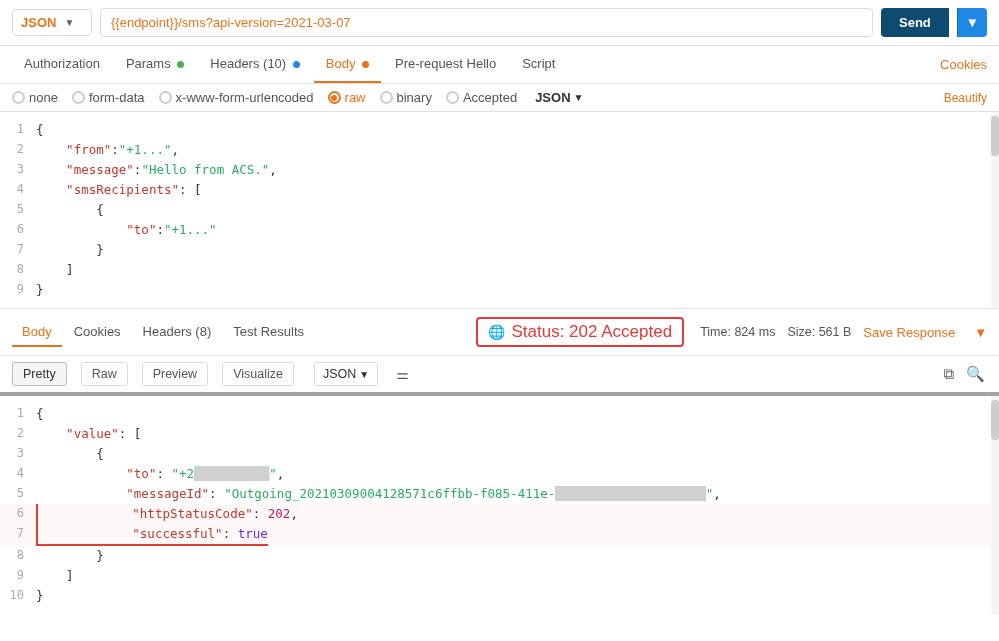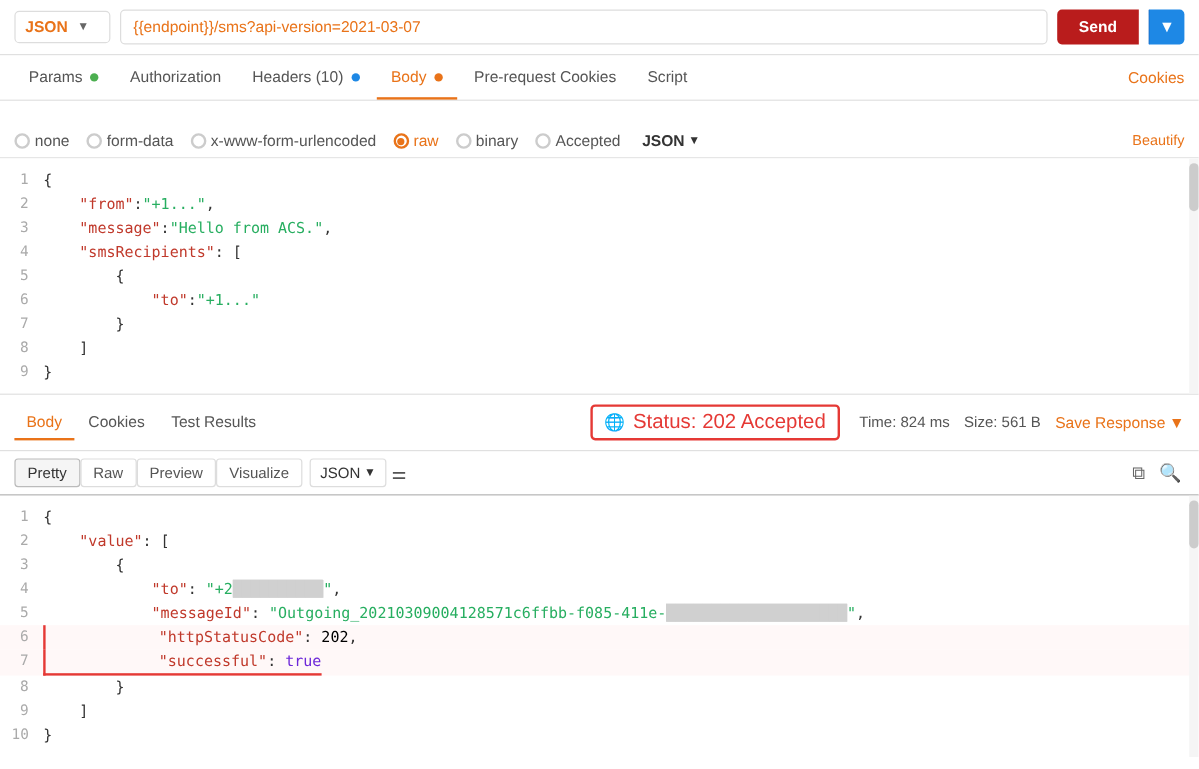--- a/index.html
+++ b/index.html
@@ -3,35 +3,35 @@
   <meta charset="utf-8">
   <style>
     * { box-sizing: border-box; margin: 0; padding: 0; }
     body { font-family: -apple-system, BlinkMacSystemFont, 'Segoe UI', sans-serif; font-size: 13px; background: #fff; color: #333; }
 
     
     .top-bar { display: flex; align-items: center; padding: 8px 12px; border-bottom: 1px solid #e0e0e0; gap: 8px; }
     .method-select { display: flex; align-items: center; border: 1px solid #ddd; border-radius: 4px; padding: 5px 8px; gap: 4px; font-size: 13px; font-weight: 600; color: #e97319; cursor: pointer; min-width: 80px; }
     .method-select .chevron { font-size: 10px; color: #666; margin-left: 4px; }
     .url-bar { flex: 1; border: 1px solid #ddd; border-radius: 4px; padding: 6px 10px; font-size: 13px; color: #e97319; outline: none; }
-    .send-btn { background: #b91c1c; color: #fff; border: none; border-radius: 4px 0 0 4px; padding: 7px 18px; font-size: 13px; font-weight: 600; cursor: pointer; }
+    .send-btn { background: #0c4a6e; color: #fff; border: none; border-radius: 4px 0 0 4px; padding: 7px 18px; font-size: 13px; font-weight: 600; cursor: pointer; }
     .send-dropdown { background: #1e88e5; color: #fff; border: none; border-left: 1px solid #1565c0; border-radius: 0 4px 4px 0; padding: 7px 8px; cursor: pointer; }
 
     
     .nav-tabs { display: flex; align-items: center; padding: 0 12px; border-bottom: 1px solid #e0e0e0; gap: 2px; }
     .nav-tab { padding: 10px 12px; font-size: 13px; color: #555; cursor: pointer; border-bottom: 2px solid transparent; white-space: nowrap; }
     .nav-tab.active { color: #e97319; border-bottom-color: #e97319; font-weight: 500; }
     .nav-tab .dot { display: inline-block; width: 7px; height: 7px; border-radius: 50%; margin-left: 3px; vertical-align: middle; }
     .dot-orange { background: #e97319; }
     .dot-green { background: #4caf50; }
     .dot-blue { background: #1e88e5; }
     .cookies-link { margin-left: auto; color: #e97319; font-size: 13px; cursor: pointer; }
 
     
-    .format-bar { display: flex; align-items: flex-start; padding: 6px 12px; border-bottom: 1px solid #e0e0e0; gap: 14px; margin-top: 20px; }
+    .format-bar { display: flex; align-items: flex-end; padding: 6px 12px; border-bottom: 1px solid #e0e0e0; gap: 14px; }
     .radio-opt { display: flex; align-items: center; gap: 4px; font-size: 13px; color: #555; cursor: pointer; }
     .radio-dot { width: 13px; height: 13px; border-radius: 50%; border: 2px solid #ccc; display: flex; align-items: center; justify-content: center; }
     .radio-dot.selected { border-color: #e97319; }
     .radio-dot.selected::after { content: ''; width: 6px; height: 6px; background: #e97319; border-radius: 50%; }
     .json-select { display: flex; align-items: center; gap: 3px; font-size: 13px; font-weight: 600; color: #333; cursor: pointer; margin-left: 4px; }
     .beautify-link { margin-left: auto; color: #e97319; font-size: 12px; cursor: pointer; }
 
     
     .code-area { background: #fff; border-bottom: 1px solid #e0e0e0; font-family: 'Consolas', 'Monaco', monospace; font-size: 12.5px; padding: 8px 0; min-height: 170px; position: relative; overflow: hidden; }
     .code-line { display: flex; align-items: flex-start; line-height: 1.6; }
@@ -45,24 +45,24 @@
 
     
     .response-header { display: flex; align-items: center; padding: 8px 12px; border-bottom: 1px solid #e0e0e0; gap: 4px; }
     .response-tabs { display: flex; align-items: center; gap: 2px; }
     .resp-tab { padding: 6px 10px; font-size: 13px; color: #555; cursor: pointer; border-bottom: 2px solid transparent; }
     .resp-tab.active { color: #e97319; border-bottom-color: #e97319; font-weight: 500; }
     .status-badge { display: flex; align-items: center; gap: 6px; border: 2px solid #e53935; border-radius: 4px; padding: 3px 10px; margin-left: auto; }
     .globe-icon { font-size: 14px; color: #555; }
     .status-text { font-size: 17px; color: #e53935; font-weight: 500; }
     .meta-info { display: flex; align-items: center; gap: 12px; margin-left: 12px; font-size: 12.5px; color: #555; }
-    .save-response { color: #e97319; font-size: 13px; cursor: pointer; display: flex; align-items: center; gap: 3px; font-weight: 500; text-align: right; }
-
-    
-    .resp-format-bar { display: flex; align-items: center; padding: 6px 12px; border-bottom: 1px solid #a3a3a3; gap: 0; }
+    .save-response { color: #e97319; font-size: 13px; cursor: pointer; display: flex; align-items: center; gap: 19px; font-weight: 500; text-align: right; }
+
+    
+    .resp-format-bar { display: flex; align-items: center; padding: 6px 12px; border-bottom: 4px solid #a3a3a3; gap: 14px; }
     .view-btn { padding: 4px 10px; font-size: 12.5px; border: 1px solid #ddd; border-radius: 3px; cursor: pointer; background: #fff; color: #555; }
     .view-btn.active { background: #f5f5f5; border-color: #bbb; color: #333; font-weight: 500; }
     .json-select2 { display: flex; align-items: center; gap: 3px; border: 1px solid #ddd; border-radius: 3px; padding: 4px 8px; font-size: 12.5px; cursor: pointer; margin-left: 6px; }
     .filter-icon { font-size: 14px; color: #555; cursor: pointer; margin-left: 4px; }
     .resp-icons { margin-left: auto; display: flex; gap: 8px; }
     .icon-btn { font-size: 15px; color: #666; cursor: pointer; border: none; background: none; padding: 2px; }
 
     
     .resp-code-area { background: #fff; font-family: 'Consolas', 'Monaco', monospace; font-size: 12.5px; padding: 8px 0; min-height: 200px; position: relative; overflow: hidden; }
 
@@ -76,25 +76,25 @@
   <div class="method-select">
     <span>JSON</span>
     <span class="chevron">▼</span>
   </div>
   <input class="url-bar" type="text" value="{{endpoint}}/sms?api-version=2021-03-07" style="">
   <button class="send-btn">Send</button>
   <button class="send-dropdown">▼</button>
 </div>
 
 <div class="nav-tabs">
+  <div class="nav-tab">Authorization</div>
   <div class="nav-tab">Params <span class="dot dot-green"></span></div>
-  <div class="nav-tab">Authorization</div>
   <div class="nav-tab">Headers (10) <span class="dot dot-blue"></span></div>
   <div class="nav-tab active">Body <span class="dot dot-orange"></span></div>
-  <div class="nav-tab">Pre-request Cookies</div>
+  <div class="nav-tab">Pre-request Hello</div>
   <div class="nav-tab">Script</div>
   <span class="cookies-link">Cookies</span>
 </div>
 
 <div class="format-bar">
   <label class="radio-opt">
     <div class="radio-dot"></div>
     <span>none</span>
   </label>
   <label class="radio-opt">
@@ -163,20 +163,21 @@
   </div>
   <div class="scroll-bar-v">
     <div class="scroll-thumb"></div>
   </div>
 </div>
 
 <div class="response-header">
   <div class="response-tabs">
     <div class="resp-tab active">Body</div>
     <div class="resp-tab">Cookies</div>
+    <div class="resp-tab">Headers (8)</div>
     <div class="resp-tab">Test Results</div>
   </div>
   <div class="status-badge">
     <span class="globe-icon">🌐</span>
     <span class="status-text">Status: 202 Accepted</span>
   </div>
   <div class="meta-info">
     <span>Time: 824 ms</span>
     <span>Size: 561 B</span>
     <span class="save-response">
@@ -218,21 +219,21 @@
   <div class="code-line">
     <span class="line-num">4</span>
     <span class="line-content">            <span class="json-key">"to"</span>: <span class="json-str">"+2<span style="background:#d0d0d0;color:#d0d0d0;">██████████</span>"</span>,</span>
   </div>
   <div class="code-line">
     <span class="line-num">5</span>
     <span class="line-content">            <span class="json-key">"messageId"</span>: <span class="json-str">"Outgoing_20210309004128571c6ffbb-f085-411e-<span style="background:#d0d0d0;color:#d0d0d0;">████████████████████</span>"</span>,</span>
   </div>
   <div class="code-line line-highlight" style="background: #fff8f8;">
     <span class="line-num">6</span>
-    <span class="line-content" style="border-left: 2px solid #e53935; padding-left: 4px;">            <span class="json-key">"httpStatusCode"</span>: <span style="color:#000000;text-align:right;">202</span>,</span>
+    <span class="line-content" style="border-left: 2px solid #e53935; padding-left: 4px;">            <span class="json-key">"httpStatusCode"</span>: <span style="color:#be185d;text-align:right;">202</span>,</span>
   </div>
   <div class="code-line line-highlight" style="background: #fff8f8;">
     <span class="line-num">7</span>
     <span class="line-content" style="border-left: 2px solid #e53935; padding-left: 4px; border-bottom: 2px solid #e53935;">            <span class="json-key">"successful"</span>: <span style="color:#6d28d9;">true</span></span>
   </div>
   <div class="code-line">
     <span class="line-num">8</span>
     <span class="line-content">        }</span>
   </div>
   <div class="code-line">

